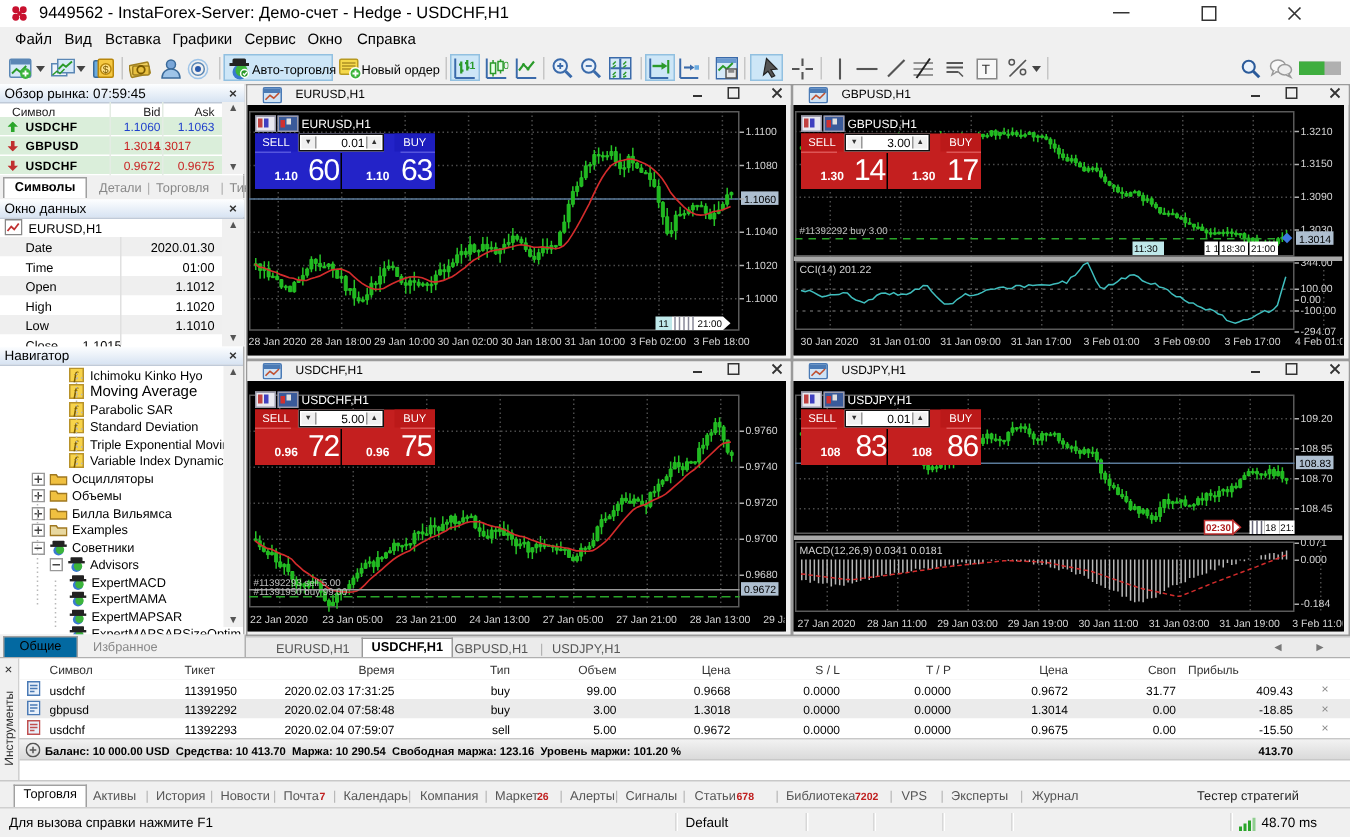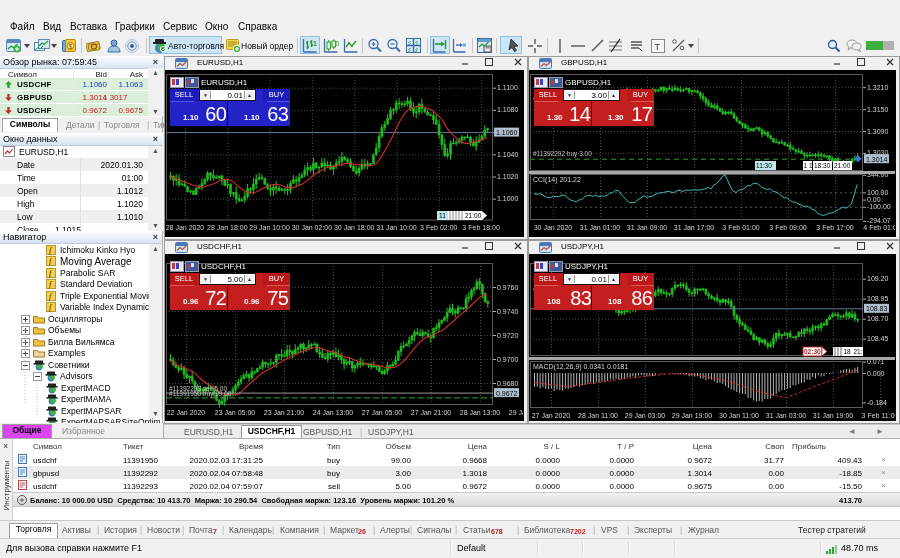--- a/index.html
+++ b/index.html
@@ -1,13 +1,30 @@
 <!DOCTYPE html>
 <html><head><meta charset="utf-8"><style>*{margin:0;padding:0}body{font-family:"Liberation Sans",sans-serif}#app{position:relative;width:900px;height:558px;background:#f0f0f0;overflow:hidden;font-family:"Liberation Sans",sans-serif}.abs{position:absolute;white-space:nowrap}</style></head><body>
 <div id="app">
+    <div class="abs" style="left:0;top:0;width:900px;height:18px;background:#fff">
+      <svg class="abs" style="left:6px;top:2px" width="14" height="14">
+        <g fill="#c8102e">
+          <circle cx="4.5" cy="4.5" r="2.3"></circle>
+          <circle cx="9.5" cy="4.5" r="2.3"></circle>
+          <circle cx="4.5" cy="9.5" r="2.3"></circle>
+          <circle cx="9.5" cy="9.5" r="2.3"></circle>
+          <rect x="5.5" y="5.5" width="3" height="3"></rect>
+        </g>
+      </svg>
+      <span class="abs" style="left:26px;top:3px;font-size:11px;color:#000">9449562 - InstaForex-Server: Демо-счет - Hedge - USDCHF,H1</span>
+      <span class="abs" style="left:742px;top:8px;width:11px;border-top:1px solid #333;height:0"></span>
+      <span class="abs" style="left:801px;top:4px;width:8px;height:8px;border:1px solid #333"></span>
+      <svg class="abs" style="left:858px;top:4px" width="10" height="10">
+        <path d="M1 1L9 9M9 1L1 9" stroke="#333" stroke-width="1.1"></path>
+      </svg>
+    </div>
     <div class="abs" style="left:0;top:18px;width:900px;height:17px;background:#f0f0f0;font-size:10px;color:#000">
       <span class="abs" style="left:10px;top:3px">Файл</span>
       <span class="abs" style="left:43px;top:3px">Вид</span>
       <span class="abs" style="left:70px;top:3px">Вставка</span>
       <span class="abs" style="left:115px;top:3px">Графики</span>
       <span class="abs" style="left:163px;top:3px">Сервис</span>
       <span class="abs" style="left:205px;top:3px">Окно</span>
       <span class="abs" style="left:238px;top:3px">Справка</span>
     </div>
     <div class="abs" style="left:0;top:35px;width:900px;height:21px;background:#f0f0f0;border-bottom:1px solid #d8d8d8">
@@ -385,21 +402,21 @@
       <svg class="abs" style="left:0;top:13px" width="60" height="174">
         <path d="M51 5v62M25 86v75M37 143v34" stroke="#b8b8b8" stroke-width="1" stroke-dasharray="1 2" fill="none"></path>
         <path d="M51 8h4M51 19h4M51 31h4M51 42h4M51 54h4M51 65h4" stroke="#b8b8b8" stroke-width="1" stroke-dasharray="1 2"></path>
       </svg>
       <div class="abs" style="left:149px;top:13px;width:14px;height:174px;background:#f0f0f0">
         <span class="abs" style="left:3px;top:1px;font-size:7px;color:#555">▲</span>
         <span class="abs" style="left:3px;bottom:1px;font-size:7px;color:#555">▼</span>
       </div>
     </div>
     <div class="abs" style="left:0;top:423px;width:164px;height:15px;background:#f0f0f0;border-right:1px solid #b0b0b0;font-size:8.5px;box-sizing:border-box">
-      <span class="abs" style="left:2px;top:1px;width:48px;height:13px;background:#d946ef;border:1px solid #a0a0a0;border-bottom:none;text-align:center;color:#000;font-weight:bold">Общие</span>
+      <span class="abs" style="left:2px;top:1px;width:48px;height:13px;background:#0369a1;border:1px solid #a0a0a0;border-bottom:none;text-align:center;color:#000;font-weight:normal">Общие</span>
       <span class="abs" style="left:62px;top:3px;color:#888">Избранное</span>
     </div>
     <div style="position:absolute;left:164px;top:56px;width:364px;height:184px;background:#f0f0f0;border:1px solid #9a9a9a;box-sizing:border-box">
       <div style="position:absolute;left:0;top:0;right:0;height:13px;background:#f0f0f0;font-size:8px;color:#000">
         <span style="position:absolute;left:10px;top:1px;width:13px;height:11px"><svg width="13" height="11">
             <rect x="0.5" y="0.5" width="12" height="10" rx="1" fill="#cfe3f5" stroke="#4a7ab5"></rect>
             <rect x="1" y="1" width="11" height="3" fill="#4a7ab5"></rect>
             <path d="M2 8.5l3-3l2.5 2l3.5-3.5" stroke="#c05030" stroke-width="1.1" fill="none"></path>
           </svg></span>
         <span style="position:absolute;left:32px;top:1px">EURUSD,H1</span>

